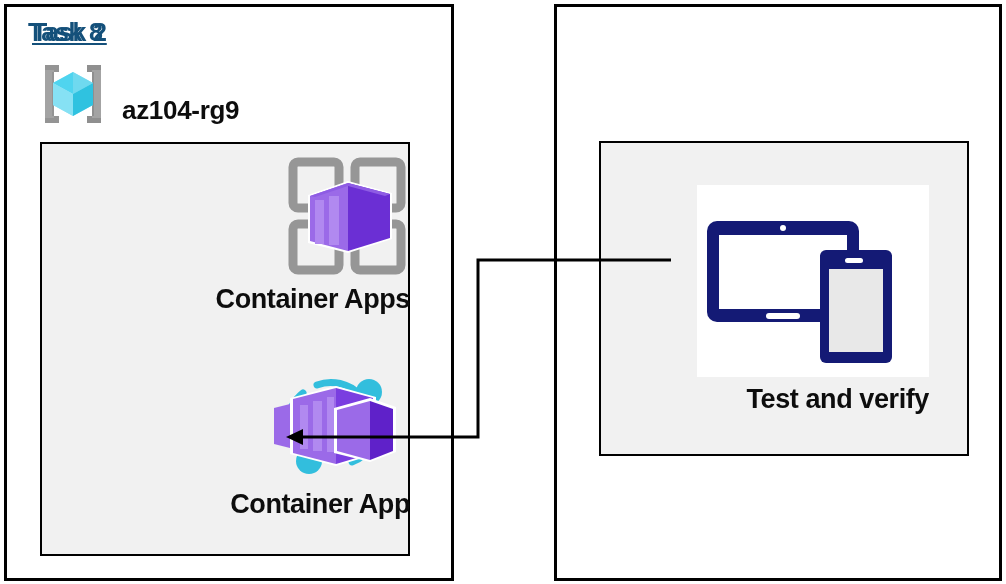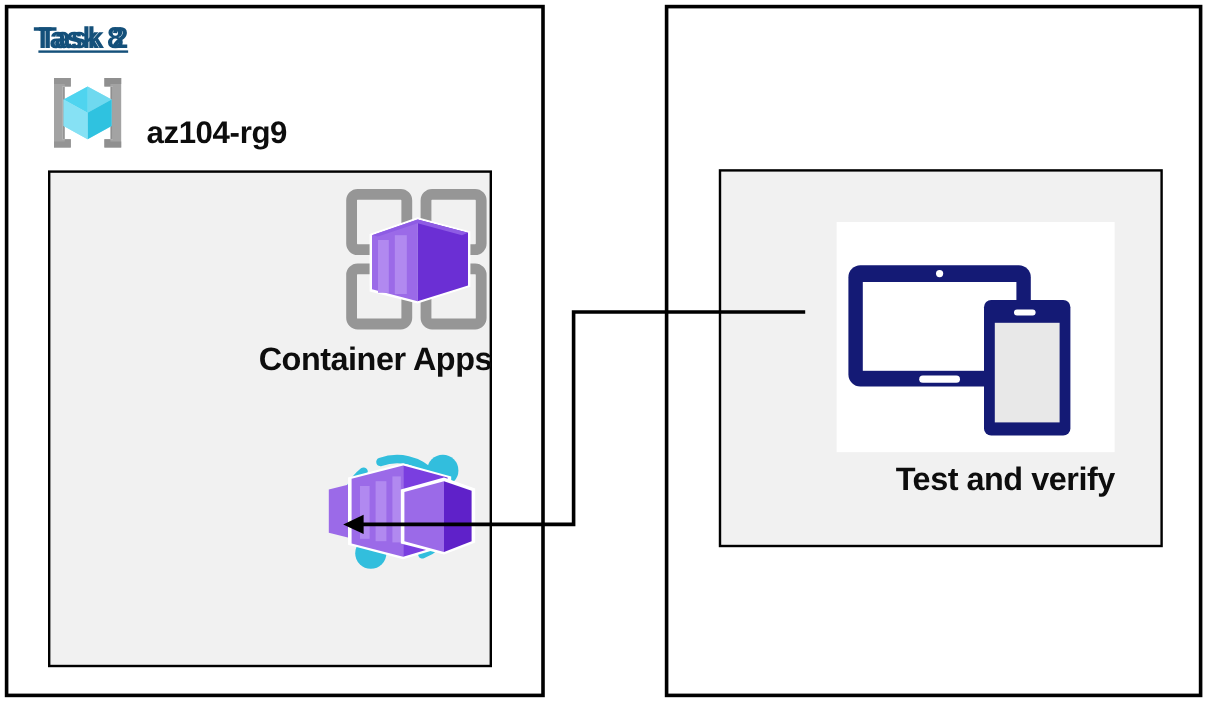--- a/index.html
+++ b/index.html
@@ -175,20 +175,23 @@
         <polygon points="76,20 113,30 113,85 76,96" fill="#7a3ee0"></polygon>
         <rect x="40" y="37" width="8" height="44" fill="#b189f0"></rect>
         <rect x="53" y="33" width="9" height="50" fill="#b189f0"></rect>
         <rect x="67" y="29" width="7" height="55" fill="#b189f0"></rect>
 
         <polygon points="74,40 110,30 136,39 136,84 110,94 74,85" fill="#ffffff"></polygon>
         <polygon points="77,42 110,33 110,92 77,83" fill="#9b6ae8"></polygon>
         <polygon points="110,33 133,41 133,83 110,92" fill="#5f21c9"></polygon>
       </svg>
     </span>
+    <div class="tile-label">
+      <span>Container App</span>
+    </div>
   </div>
 
   <div class="panel" id="panel-task2"></div>
 
   <div class="panel-title" id="title-task2">Task 2</div>
 
   <div class="groupbox" id="groupbox-task2"></div>
 
   <div class="tile" id="tile-test">
     <span class="icon-wrap">

